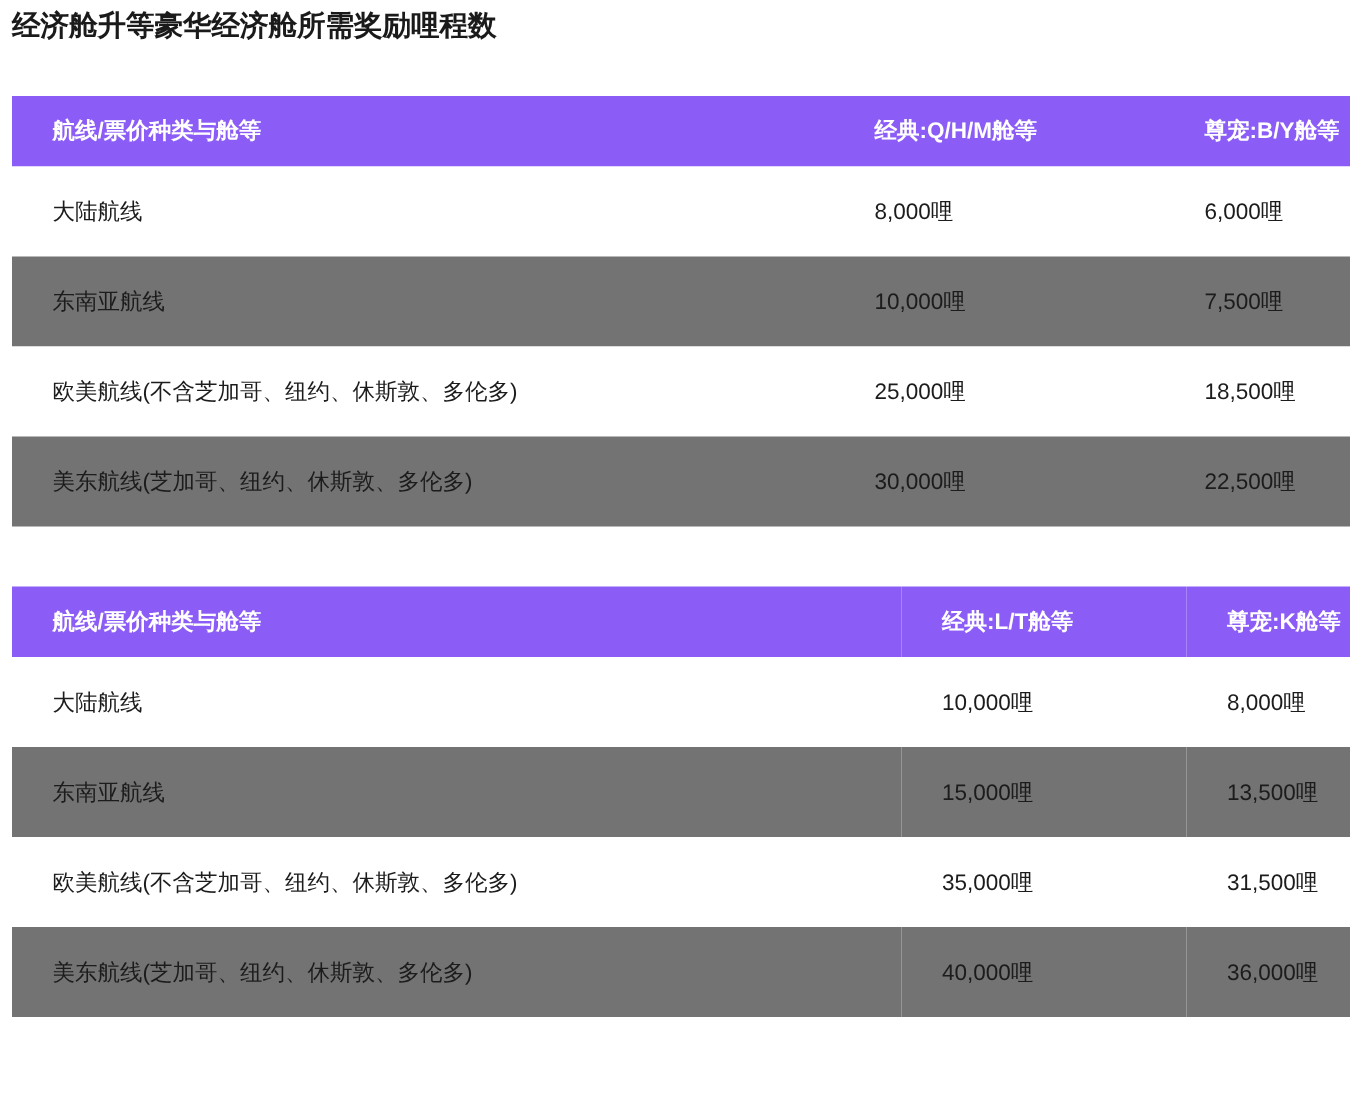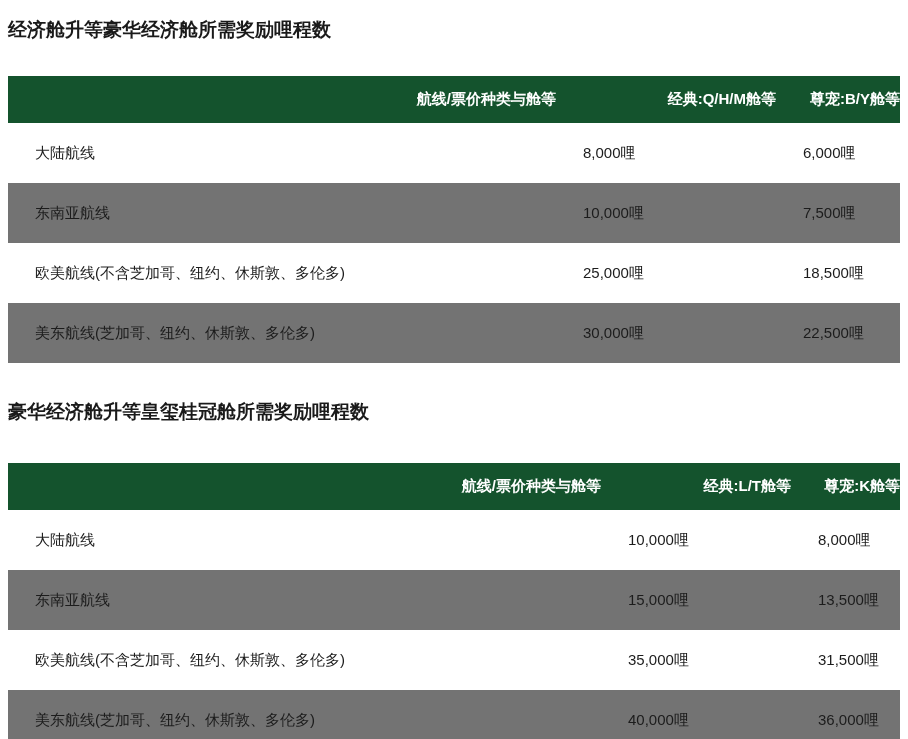--- a/index.html
+++ b/index.html
@@ -5,21 +5,21 @@
   html, body {
     margin: 0;
     padding: 0;
     background: #ffffff;
     font-family: "Liberation Sans", "DejaVu Sans", sans-serif;
   }
   .page {
     width: 908px;
     height: 739px;
     box-sizing: border-box;
-    padding: 12px 8px;
+    padding: 0 8px;
     background: #ffffff;
     overflow: hidden;
   }
   .section-title {
     margin: 0;
     padding-top: 7px;
     font-size: 19px;
     line-height: 22px;
     font-weight: bold;
     color: #1a1a1a;
@@ -30,25 +30,25 @@
   table.miles-table {
     border-collapse: collapse;
     table-layout: fixed;
     width: 892px;
     margin-top: 35px;
   }
   table.miles-table.second {
     margin-top: 40px;
   }
   table.miles-table th {
-    background: #14532d;
+    background: #8b5cf6;
     color: #ffffff;
     font-size: 15px;
     font-weight: bold;
-    text-align: right;
+    text-align: left;
     height: 47px;
     padding: 0 0 0 27px;
     vertical-align: middle;
   }
   table.miles-table td {
     color: #1c1c1c;
     font-size: 15px;
     text-align: left;
     height: 60px;
     padding: 0 0 0 27px;
@@ -104,21 +104,20 @@
         <td>18,500哩</td>
       </tr>
       <tr class="row-odd">
         <td>美东航线(芝加哥、纽约、休斯敦、多伦多)</td>
         <td>30,000哩</td>
         <td>22,500哩</td>
       </tr>
     </tbody>
   </table>
 
-  <h2 class="section-title second">豪华经济舱升等皇玺桂冠舱所需奖励哩程数</h2>
 
   <table class="miles-table second">
     <colgroup>
       <col class="t2-col-route">
       <col class="t2-col-classic">
       <col class="t2-col-prestige">
     </colgroup>
     <thead>
       <tr>
         <th>航线/票价种类与舱等</th>

